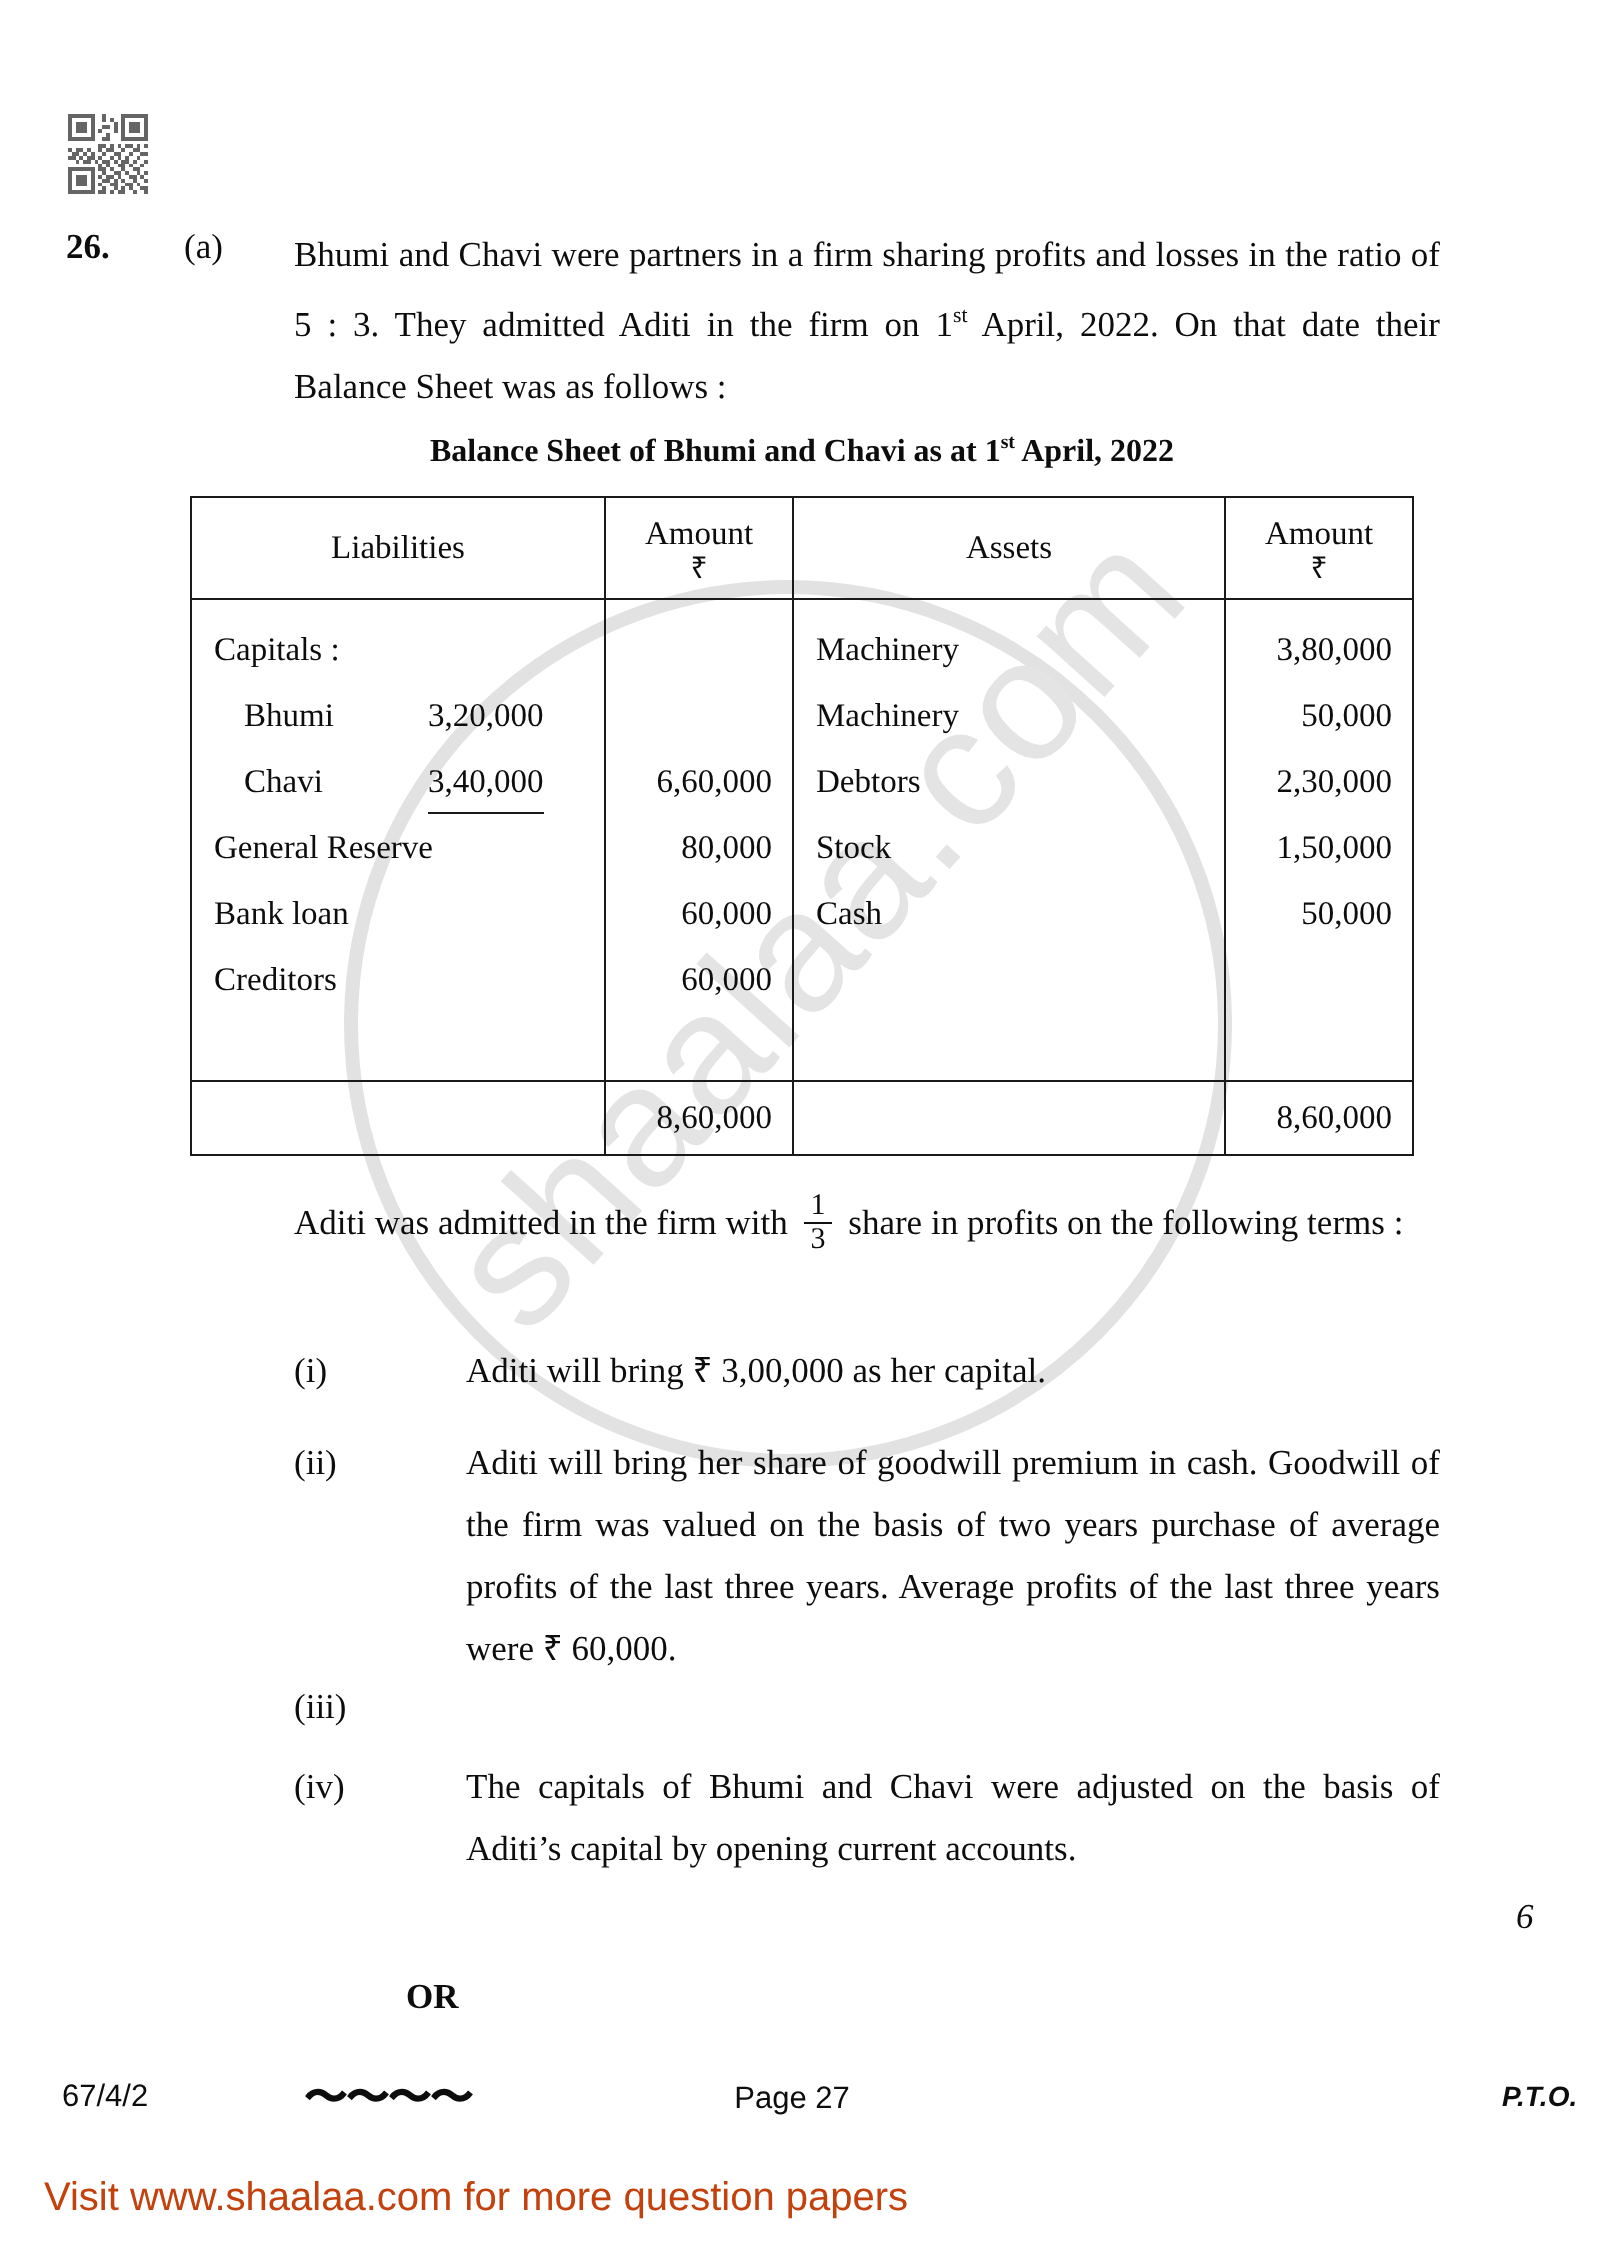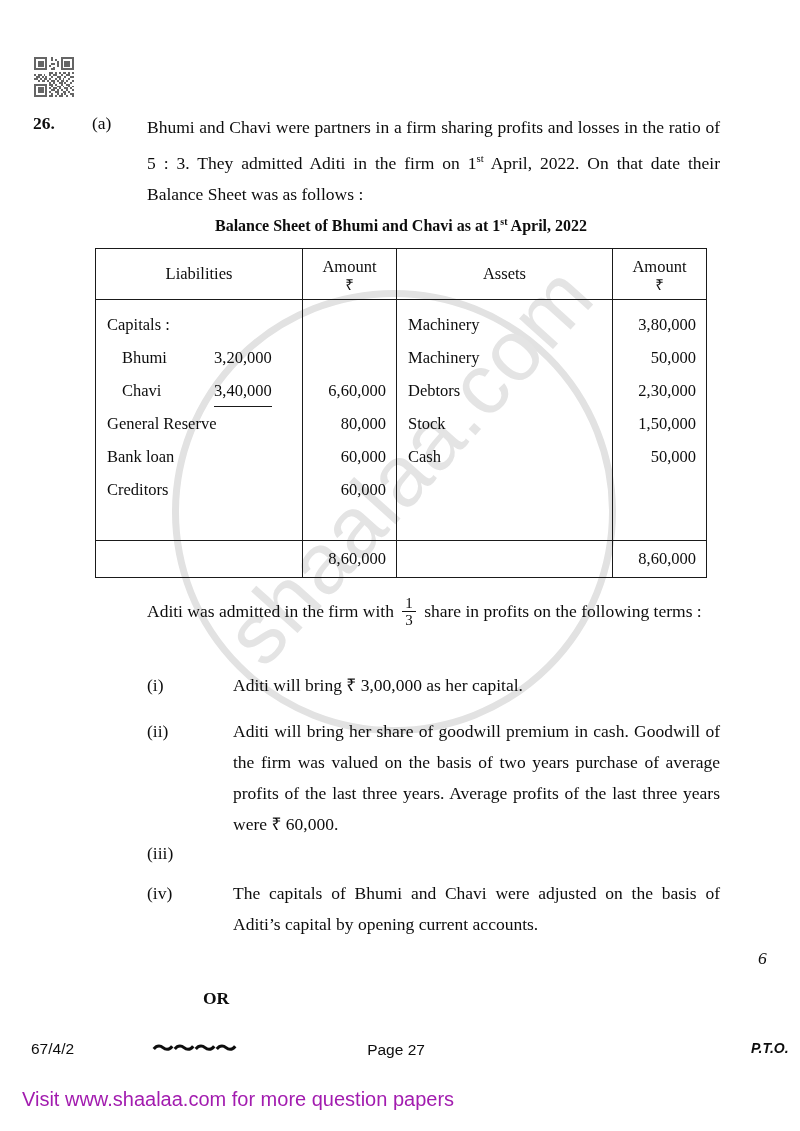--- a/index.html
+++ b/index.html
@@ -246,21 +246,21 @@
     font-weight: bold;
     font-family: "Liberation Sans", sans-serif;
     margin-left: 44px;
   }
   #site-footer {
     position: absolute;
     left: 22px;
     top: 1088px;
     font-size: 20px;
     font-family: "Liberation Sans", sans-serif;
-    color: #a21caf;
+    color: #c2410c;
   }
 </style>
 </head>
 <body>
 
 <div id="page">
 
   <div id="watermark">
     <div class="wm-circle"></div>
     <div class="wm-text">shaalaa.com</div>

